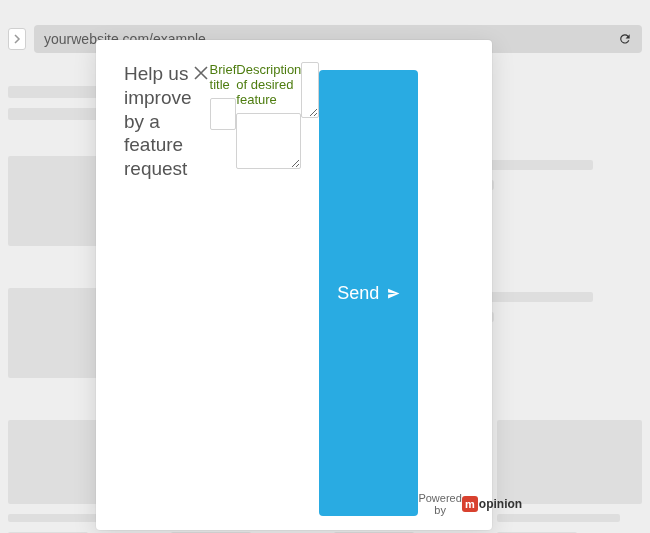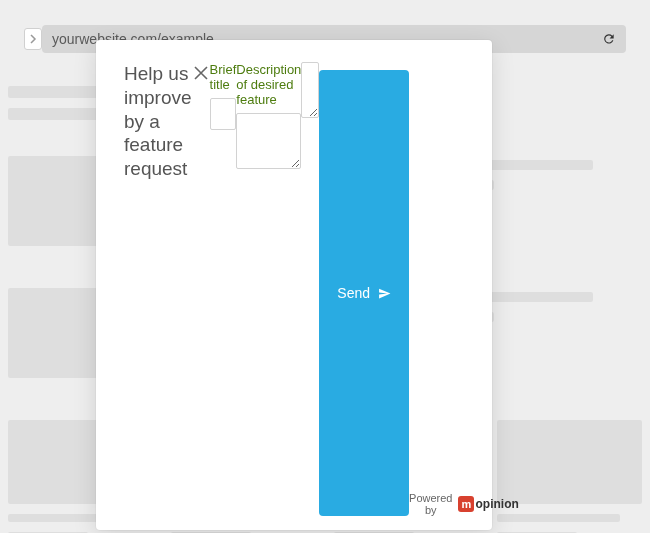--- a/index.html
+++ b/index.html
@@ -12,21 +12,22 @@
       overflow: hidden;
     }
     .browser-bar {
       position: absolute;
       top: 24px;
       left: 0;
       right: 0;
       height: 30px;
       display: flex;
       align-items: center;
-      padding: 0 24px;
+      padding: 0 8px;
+      gap: 8px;
     }
     .nav-chevron {
       width: 18px;
       height: 22px;
       border: 1px solid #d0d0d0;
       border-radius: 3px;
       display: flex;
       align-items: center;
       justify-content: center;
       background: #fff;
@@ -138,36 +139,35 @@
       display: flex;
       justify-content: flex-end;
       margin-top: 8px;
     }
     .send-btn {
       background: #29abe2;
       color: #fff;
       border: none;
       border-radius: 4px;
       padding: 8px 18px;
-      font-size: 14px;
+      font-size: 18px;
       cursor: pointer;
       display: flex;
       align-items: center;
       gap: 8px;
     }
     .footer-brand {
       margin-top: auto;
       padding-top: 8px;
       text-align: center;
       font-size: 11px;
       color: #666;
       display: flex;
       align-items: center;
       justify-content: center;
-      gap: 6px;
     }
     .brand-logo {
       display: inline-flex;
       align-items: center;
       font-weight: 700;
       font-size: 12px;
       color: #333;
     }
     .brand-m {
       background: #d8412f;

